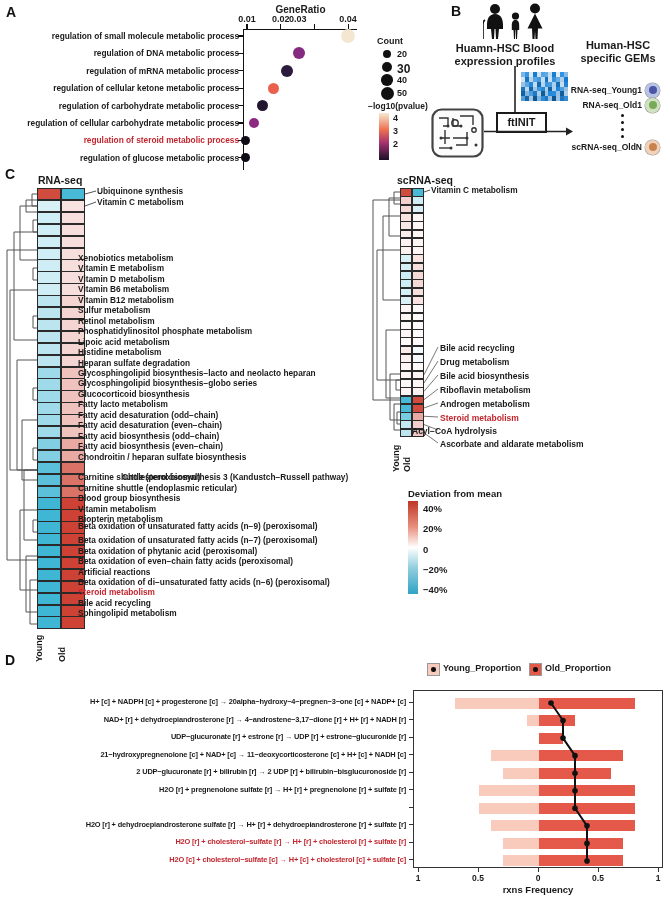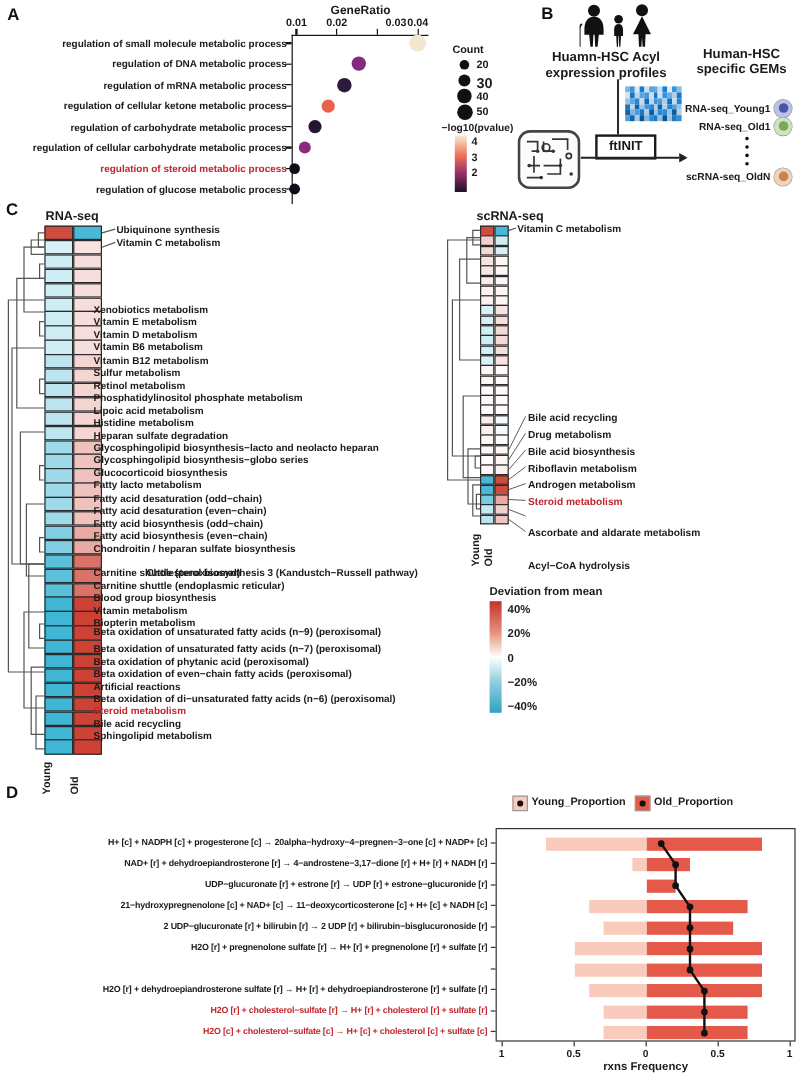--- a/index.html
+++ b/index.html
@@ -31,21 +31,21 @@
 
   <svg class="abs" style="left:483px;top:3px;" width="66" height="37" viewBox="0 0 66 37">
     <circle cx="12" cy="6" r="5" fill="#111"></circle>
     <path d="M12,11 C6,11 4,16 4,22 L4,26 H8 L9,36 H11 L11.5,26 H12.5 L13,36 H15 L16,26 H20 L20,22 C20,16 18,11 12,11 Z" fill="#111"></path>
     <path d="M2,17 q-2,1 -2,4 L0,36" stroke="#111" stroke-width="1.6" fill="none"></path>
     <circle cx="32.5" cy="13" r="3.6" fill="#111"></circle>
     <path d="M32.5,17 C29.5,17 28.8,19.5 28.8,22.5 L28.8,27 H30.5 L31,36 H32 L32.3,27 H32.7 L33,36 H34 L34.5,27 H36.2 L36.2,22.5 C36.2,19.5 35.5,17 32.5,17 Z" fill="#111"></path>
     <circle cx="52" cy="5.5" r="5" fill="#111"></circle>
     <path d="M52,10.5 L44.5,25.5 H49 L49.5,36 H51.5 L52,28 L52.5,36 H54.5 L55,25.5 H59.5 Z" fill="#111"></path>
   </svg>
-  <div class="abs b nw" style="left:440px;top:42px;width:130px;text-align:center;font-size:11px;">Huamn-HSC Acyl</div>
+  <div class="abs b nw" style="left:440px;top:42px;width:130px;text-align:center;font-size:11px;">Huamn-HSC Blood</div>
   <div class="abs b nw" style="left:440px;top:55px;width:130px;text-align:center;font-size:11px;">expression profiles</div>
   <div class="abs b nw" style="left:570px;top:39px;width:96px;text-align:center;font-size:11px;">Human-HSC</div>
   <div class="abs b nw" style="left:570px;top:52px;width:96px;text-align:center;font-size:11px;">specific GEMs</div>
   <div class="abs" id="pb-thumb" style="left:521px;top:72px;width:47px;height:29px;">
       <div style="position: absolute; left: 0px; top: 0px; width: 3.92px; height: 4.84px; background: rgb(122, 181, 230);"></div>
       <div style="position: absolute; left: 3.92px; top: 0px; width: 3.92px; height: 4.84px; background: rgb(60, 151, 226);"></div>
       <div style="position: absolute; left: 7.84px; top: 0px; width: 3.92px; height: 4.84px; background: rgb(219, 233, 245);"></div>
       <div style="position: absolute; left: 11.76px; top: 0px; width: 3.92px; height: 4.84px; background: rgb(23, 124, 207);"></div>
       <div style="position: absolute; left: 15.68px; top: 0px; width: 3.92px; height: 4.84px; background: rgb(207, 226, 242);"></div>
       <div style="position: absolute; left: 19.6px; top: 0px; width: 3.92px; height: 4.84px; background: rgb(84, 163, 227);"></div>
@@ -256,21 +256,21 @@
       <line x1="424" y1="424.55" x2="438" y2="430" stroke="#555" stroke-width="0.8"></line>
       <line x1="424" y1="432.85" x2="438" y2="443" stroke="#555" stroke-width="0.8"></line>
     </svg>
 <div class="abs" style="left: 243px; top: 29px; width: 1.3px; height: 141px; background: rgb(17, 17, 17);"></div>
     <div class="abs" style="left: 243px; top: 29px; width: 114px; height: 1.3px; background: rgb(17, 17, 17);"></div>
     <div class="abs" style="left: 246.4px; top: 24px; width: 1.2px; height: 5px; background: rgb(17, 17, 17);"></div>
     <div class="abs" style="left: 233px; top: 14px; width: 28px; text-align: center; font-size: 9px; font-weight: bold;">0.01</div>
     <div class="abs" style="left: 280.1px; top: 24px; width: 1.2px; height: 5px; background: rgb(17, 17, 17);"></div>
     <div class="abs" style="left: 266.7px; top: 14px; width: 28px; text-align: center; font-size: 9px; font-weight: bold;">0.02</div>
     <div class="abs" style="left: 313.8px; top: 24px; width: 1.2px; height: 5px; background: rgb(17, 17, 17);"></div>
-    <div class="abs" style="left: 316px; top: 14px; width: 28px; text-align: center; font-size: 9px; font-weight: bold;">0.03</div>
+    <div class="abs" style="left: 289px; top: 14px; width: 28px; text-align: left; font-size: 9px; font-weight: bold;">0.03</div>
     <div class="abs" style="left: 347.5px; top: 24px; width: 1.2px; height: 5px; background: rgb(17, 17, 17);"></div>
     <div class="abs" style="left: 334.1px; top: 14px; width: 28px; text-align: center; font-size: 9px; font-weight: bold;">0.04</div>
     <div class="abs" style="left: 0px; top: 31px; width: 239px; text-align: right; font-size: 8.3px; font-weight: bold; white-space: nowrap;">regulation of small molecule metabolic process</div>
     <div class="abs" style="left: 238px; top: 35.4px; width: 5px; height: 1.2px; background: rgb(17, 17, 17);"></div>
     <div class="abs dot" style="left: 341.1px; top: 29px; width: 14px; height: 14px; background: rgb(244, 231, 209);"></div>
     <div class="abs" style="left: 0px; top: 48.4px; width: 239px; text-align: right; font-size: 8.3px; font-weight: bold; white-space: nowrap;">regulation of DNA metabolic process</div>
     <div class="abs" style="left: 238px; top: 52.8px; width: 5px; height: 1.2px; background: rgb(17, 17, 17);"></div>
     <div class="abs dot" style="left: 293.235px; top: 47.4px; width: 12px; height: 12px; background: rgb(132, 42, 128);"></div>
     <div class="abs" style="left: 0px; top: 65.8px; width: 239px; text-align: right; font-size: 8.3px; font-weight: bold; white-space: nowrap;">regulation of mRNA metabolic process</div>
     <div class="abs" style="left: 238px; top: 70.2px; width: 5px; height: 1.2px; background: rgb(17, 17, 17);"></div>
@@ -488,21 +488,21 @@
     <div class="hm-cell" style="left: 411.5px; top: 420.4px; width: 12px; height: 8.8px; background: rgb(243, 208, 205);"></div>
     <div class="hm-cell" style="left: 400px; top: 428.7px; width: 12px; height: 8.8px; background: rgb(188, 229, 240);"></div>
     <div class="hm-cell" style="left: 411.5px; top: 428.7px; width: 12px; height: 8.8px; background: rgb(240, 198, 194);"></div>
     <div class="abs" style="left: 431px; top: 185px; font-size: 8.3px; font-weight: bold; white-space: nowrap;">Vitamin C metabolism</div>
     <div class="abs" style="left: 440px; top: 343px; font-size: 8.5px; font-weight: bold; white-space: nowrap;">Bile acid recycling</div>
     <div class="abs" style="left: 440px; top: 357px; font-size: 8.5px; font-weight: bold; white-space: nowrap;">Drug metabolism</div>
     <div class="abs" style="left: 440px; top: 371px; font-size: 8.5px; font-weight: bold; white-space: nowrap;">Bile acid biosynthesis</div>
     <div class="abs" style="left: 440px; top: 385px; font-size: 8.5px; font-weight: bold; white-space: nowrap;">Riboflavin metabolism</div>
     <div class="abs" style="left: 440px; top: 399px; font-size: 8.5px; font-weight: bold; white-space: nowrap;">Androgen metabolism</div>
     <div class="abs" style="left: 440px; top: 413px; font-size: 8.5px; font-weight: bold; white-space: nowrap; color: rgb(194, 38, 46);">Steroid metabolism</div>
-    <div class="abs" style="left: 440px; top: 426px; font-size: 8.5px; font-weight: bold; white-space: nowrap; margin-top: 40px;">Acyl−CoA hydrolysis</div>
+    <div class="abs" style="left: 412px; top: 426px; font-size: 8.5px; font-weight: bold; white-space: nowrap;">Acyl−CoA hydrolysis</div>
     <div class="abs" style="left: 440px; top: 439px; font-size: 8.5px; font-weight: bold; white-space: nowrap;">Ascorbate and aldarate metabolism</div>
     <div class="vlabel" style="left: 400.5px; top: 462px; width: 44px; height: 10px;">Young</div>
     <div class="vlabel" style="left: 412px; top: 462px; width: 44px; height: 10px;">Old</div>
     <div class="abs" style="left: 423px; top: 503px; font-size: 9.5px; font-weight: bold;">40%</div>
     <div class="abs" style="left: 423px; top: 523px; font-size: 9.5px; font-weight: bold;">20%</div>
     <div class="abs" style="left: 423px; top: 544px; font-size: 9.5px; font-weight: bold;">0</div>
     <div class="abs" style="left: 423px; top: 564px; font-size: 9.5px; font-weight: bold;">−20%</div>
     <div class="abs" style="left: 423px; top: 584px; font-size: 9.5px; font-weight: bold;">−40%</div>
     <div class="abs" style="left: 0px; top: 697px; width: 406px; text-align: right; font-size: 7.4px; font-weight: bold; white-space: nowrap; letter-spacing: -0.15px;">H+ [c] + NADPH [c] + progesterone [c] → 20alpha−hydroxy−4−pregnen−3−one [c] + NADP+ [c]</div>
     <div class="abs" style="left: 409px; top: 701.5px; width: 4px; height: 1px; background: rgb(51, 51, 51);"></div>

